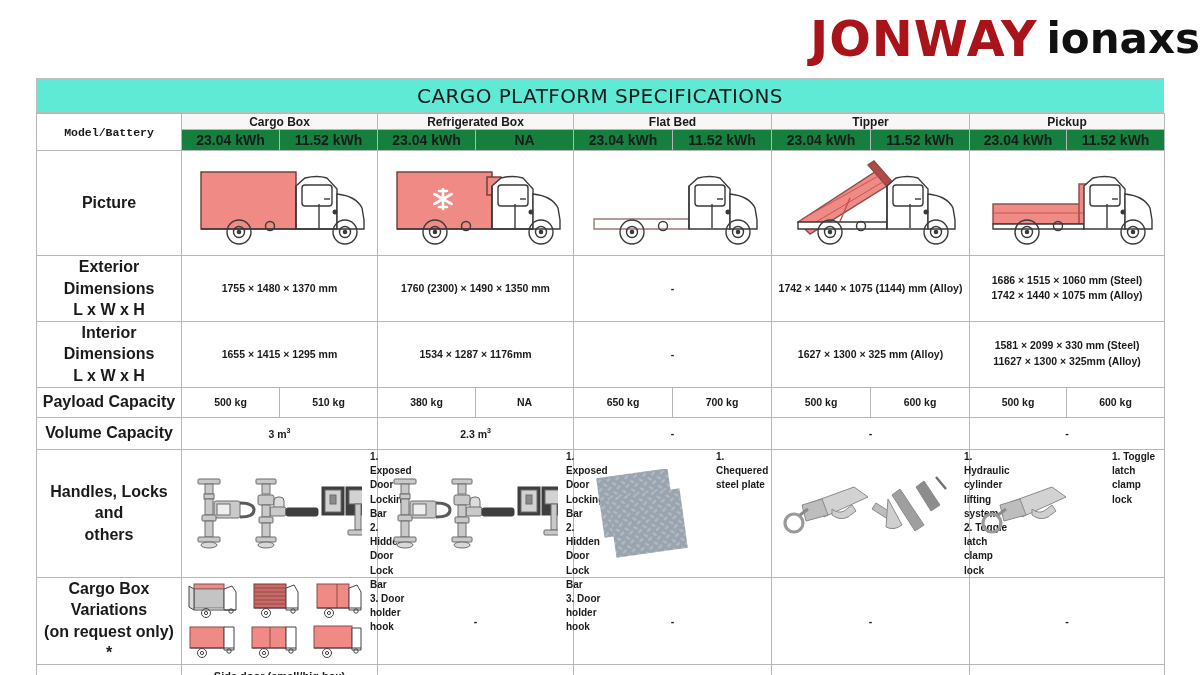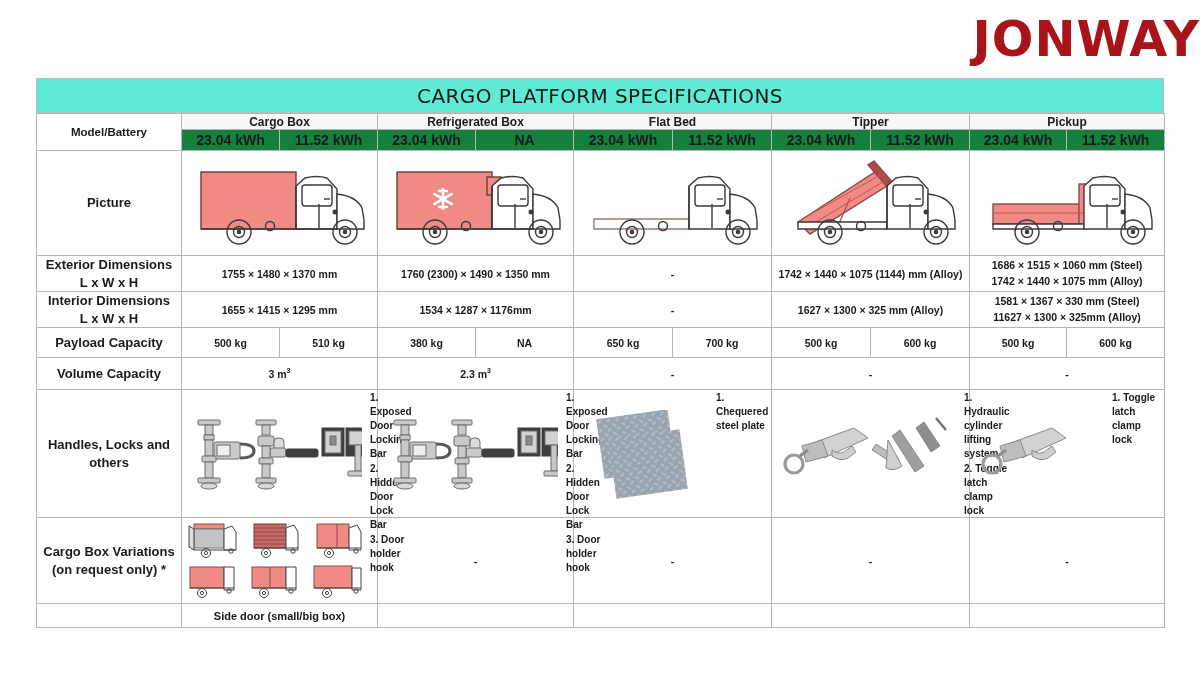--- a/index.html
+++ b/index.html
@@ -47,32 +47,33 @@
   }
   table.spec td, table.spec th {
     border:1px solid #b6b6b6;
     padding:0 4px;
     vertical-align:middle;
     text-align:center;
     font-weight:bold;
     color:#1a1a1a;
   }
   td.rowlabel {
-    text-align:left; padding-left:10px; font-size:13px; font-weight:bold;
+    text-align:left; padding-left:10px; font-size:16px; font-weight:bold;
     line-height:1.35;
   }
   th.grp {
     background:#f7f7f7; font-size:12px; font-weight:normal; height:16px;
   }
   th.batt {
     background:#15803d; font-size:14px; font-weight:normal; height:21px;
   }
   th.modelbatt {
     background:#ffffff; font-size:11.5px; font-weight:normal; text-align:left;
     padding-left:10px;
+    font-family:Liberation Mono, monospace;
   }
   .sup { font-size:7px; vertical-align:super; }
   .dash { font-weight:bold; }
   .twoline { line-height:1.5; }
 
   
   td.pic { height:105px; padding:0; }
   .piccell { width:100%; height:103px; display:flex; align-items:center; justify-content:center; }
 
   
@@ -92,20 +93,21 @@
 
   svg { display:block; }
 </style>
 </head>
 <body>
 
 <div class="page">
 
   <div class="logo-bar">
     <div class="logo-main">JONWAY</div>
+    <div class="logo-sub">ionaxs</div>
   </div>
 
   <div class="title-band">
     <span>CARGO PLATFORM SPECIFICATIONS</span>
   </div>
 
   <table class="spec">
     <colgroup>
       <col style="width:145px">
       <col style="width:98px">
@@ -302,21 +304,21 @@
     <tr style="height:34px">
       <td class="rowlabel">
         <div>Interior Dimensions</div>
         <div>L x W x H</div>
       </td>
       <td colspan="2">1655 × 1415 × 1295 mm</td>
       <td colspan="2">1534 × 1287 × 1176mm</td>
       <td colspan="2" class="dash">-</td>
       <td colspan="2">1627 × 1300 × 325 mm (Alloy)</td>
       <td colspan="2" class="twoline">
-        <div>1581 × 1367 × 330 mm (Steel)</div>
+        <div>1581 × 2099 × 330 mm (Steel)</div>
         <div>11627 × 1300 × 325mm (Alloy)</div>
       </td>
     </tr>
 
     <tr style="height:30px">
       <td class="rowlabel">Payload Capacity</td>
       <td>500 kg</td>
       <td>510 kg</td>
       <td>380 kg</td>
       <td>NA</td>

